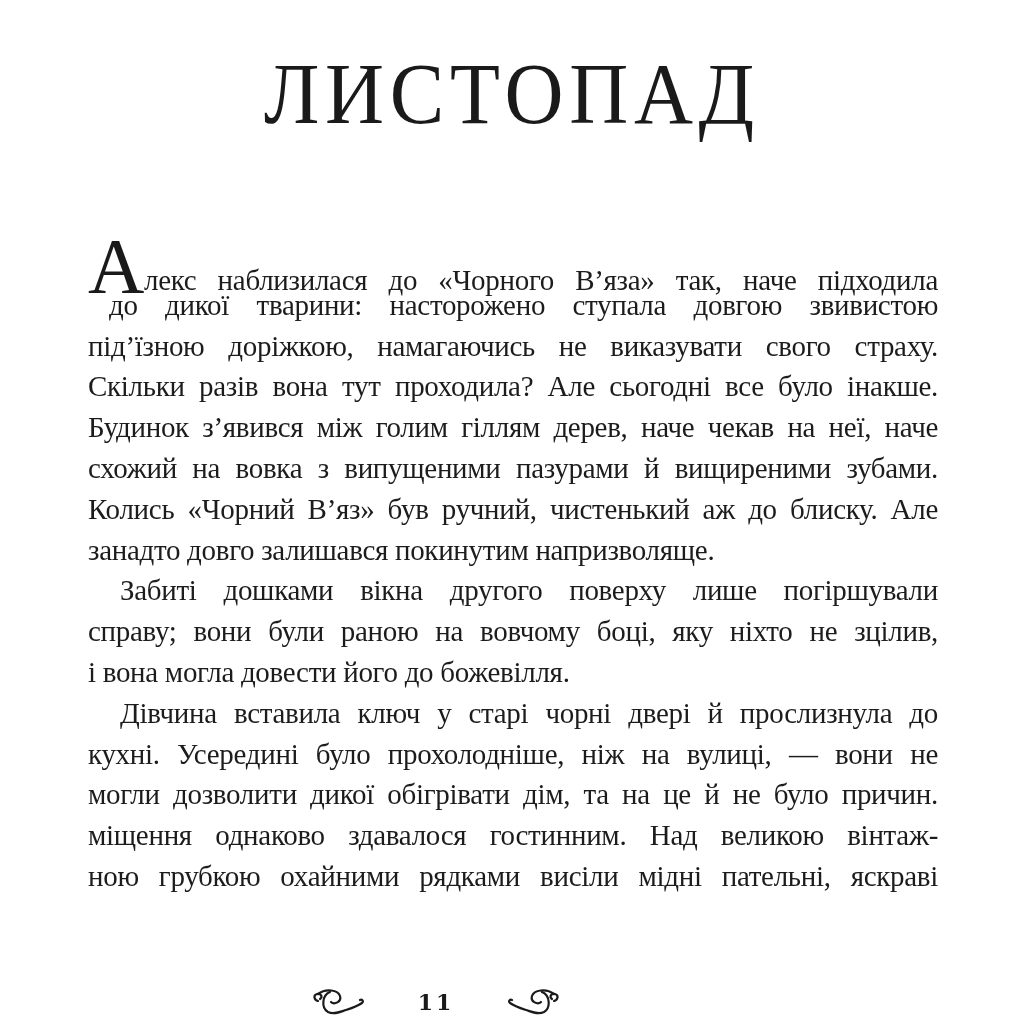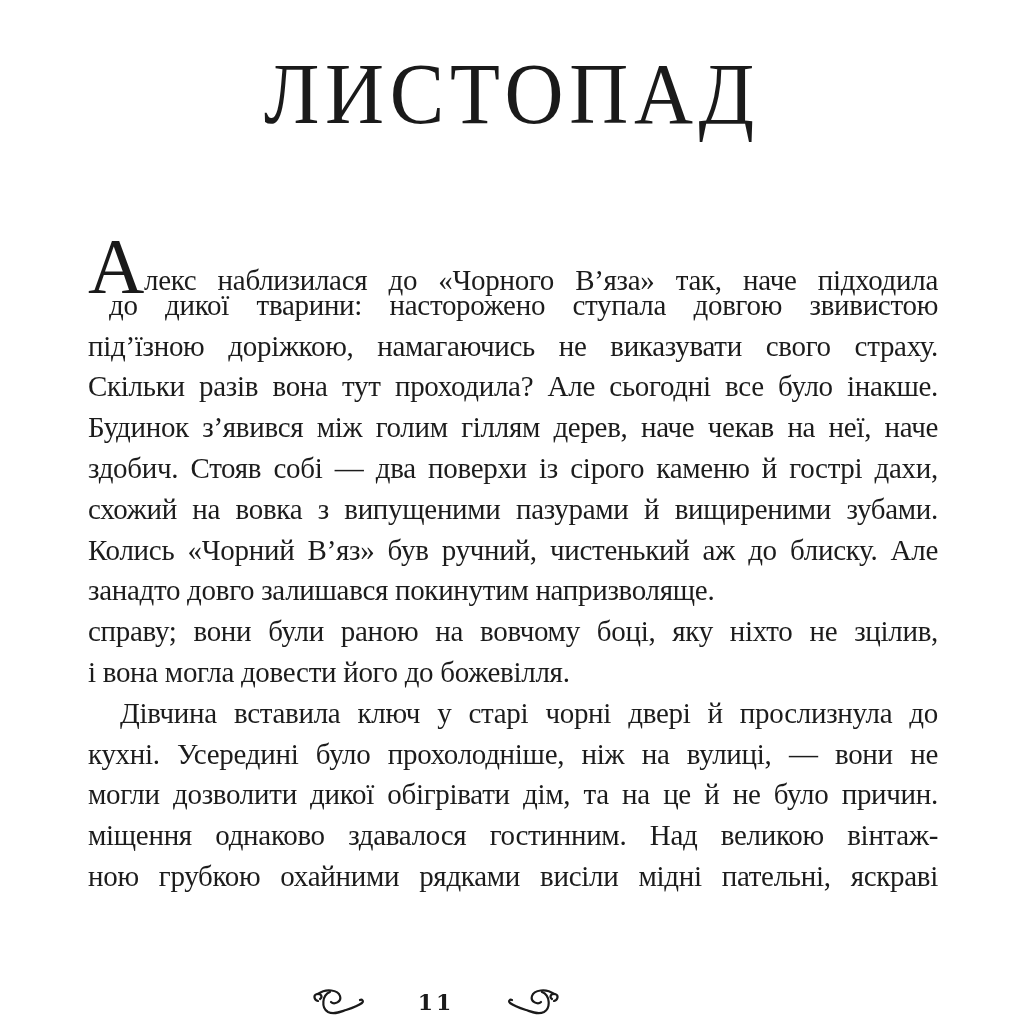--- a/index.html
+++ b/index.html
@@ -94,24 +94,24 @@
 <body>
 
 <h1 class="chapter-title">ЛИСТОПАД</h1>
 
 <div class="body-text">
   <span class="line dropcap-line" style="display: block;"><span class="drop-cap">А</span><span>лекс наблизилася до «Чорного В’яза» так, наче підходила</span></span>
   <span class="line" style="display: block; margin-left: 21px;">до дикої тварини: насторожено ступала довгою звивистою</span>
   <span class="line" style="display: block;">під’їзною доріжкою, намагаючись не виказувати свого страху.</span>
   <span class="line" style="display: block;">Скільки разів вона тут проходила? Але сьогодні все було інакше.</span>
   <span class="line" style="display: block;">Будинок з’явився між голим гіллям дерев, наче чекав на неї, наче</span>
-  <span class="line" style="display: block;">здобич. Стояв собі — два поверхи із сірого каменю й гострі дахи,</span>
   <span class="line" style="display: block;">схожий на вовка з випущеними пазурами й вищиреними зубами.</span>
   <span class="line" style="display: block;">Колись «Чорний В’яз» був ручний, чистенький аж до блиску. Але</span>
   <span class="line last" style="display: block;">занадто довго залишався покинутим напризволяще.</span>
+  <span class="line indent" style="display: block;">Забиті дошками вікна другого поверху лише погіршували</span>
   <span class="line" style="display: block;">справу; вони були раною на вовчому боці, яку ніхто не зцілив,</span>
   <span class="line last" style="display: block;">і вона могла довести його до божевілля.</span>
   <span class="line indent" style="display: block;">Дівчина вставила ключ у старі чорні двері й прослизнула до</span>
   <span class="line" style="display: block;">кухні. Усередині було прохолодніше, ніж на вулиці, — вони не</span>
   <span class="line" style="display: block;">могли дозволити дикої обігрівати дім, та на це й не було причин.</span>
   <span class="line" style="display: block;">міщення однаково здавалося гостинним. Над великою вінтаж-</span>
   <span class="line" style="display: block;">ною грубкою охайними рядками висіли мідні пательні, яскраві</span>
 </div>
 
 <div class="footer">

